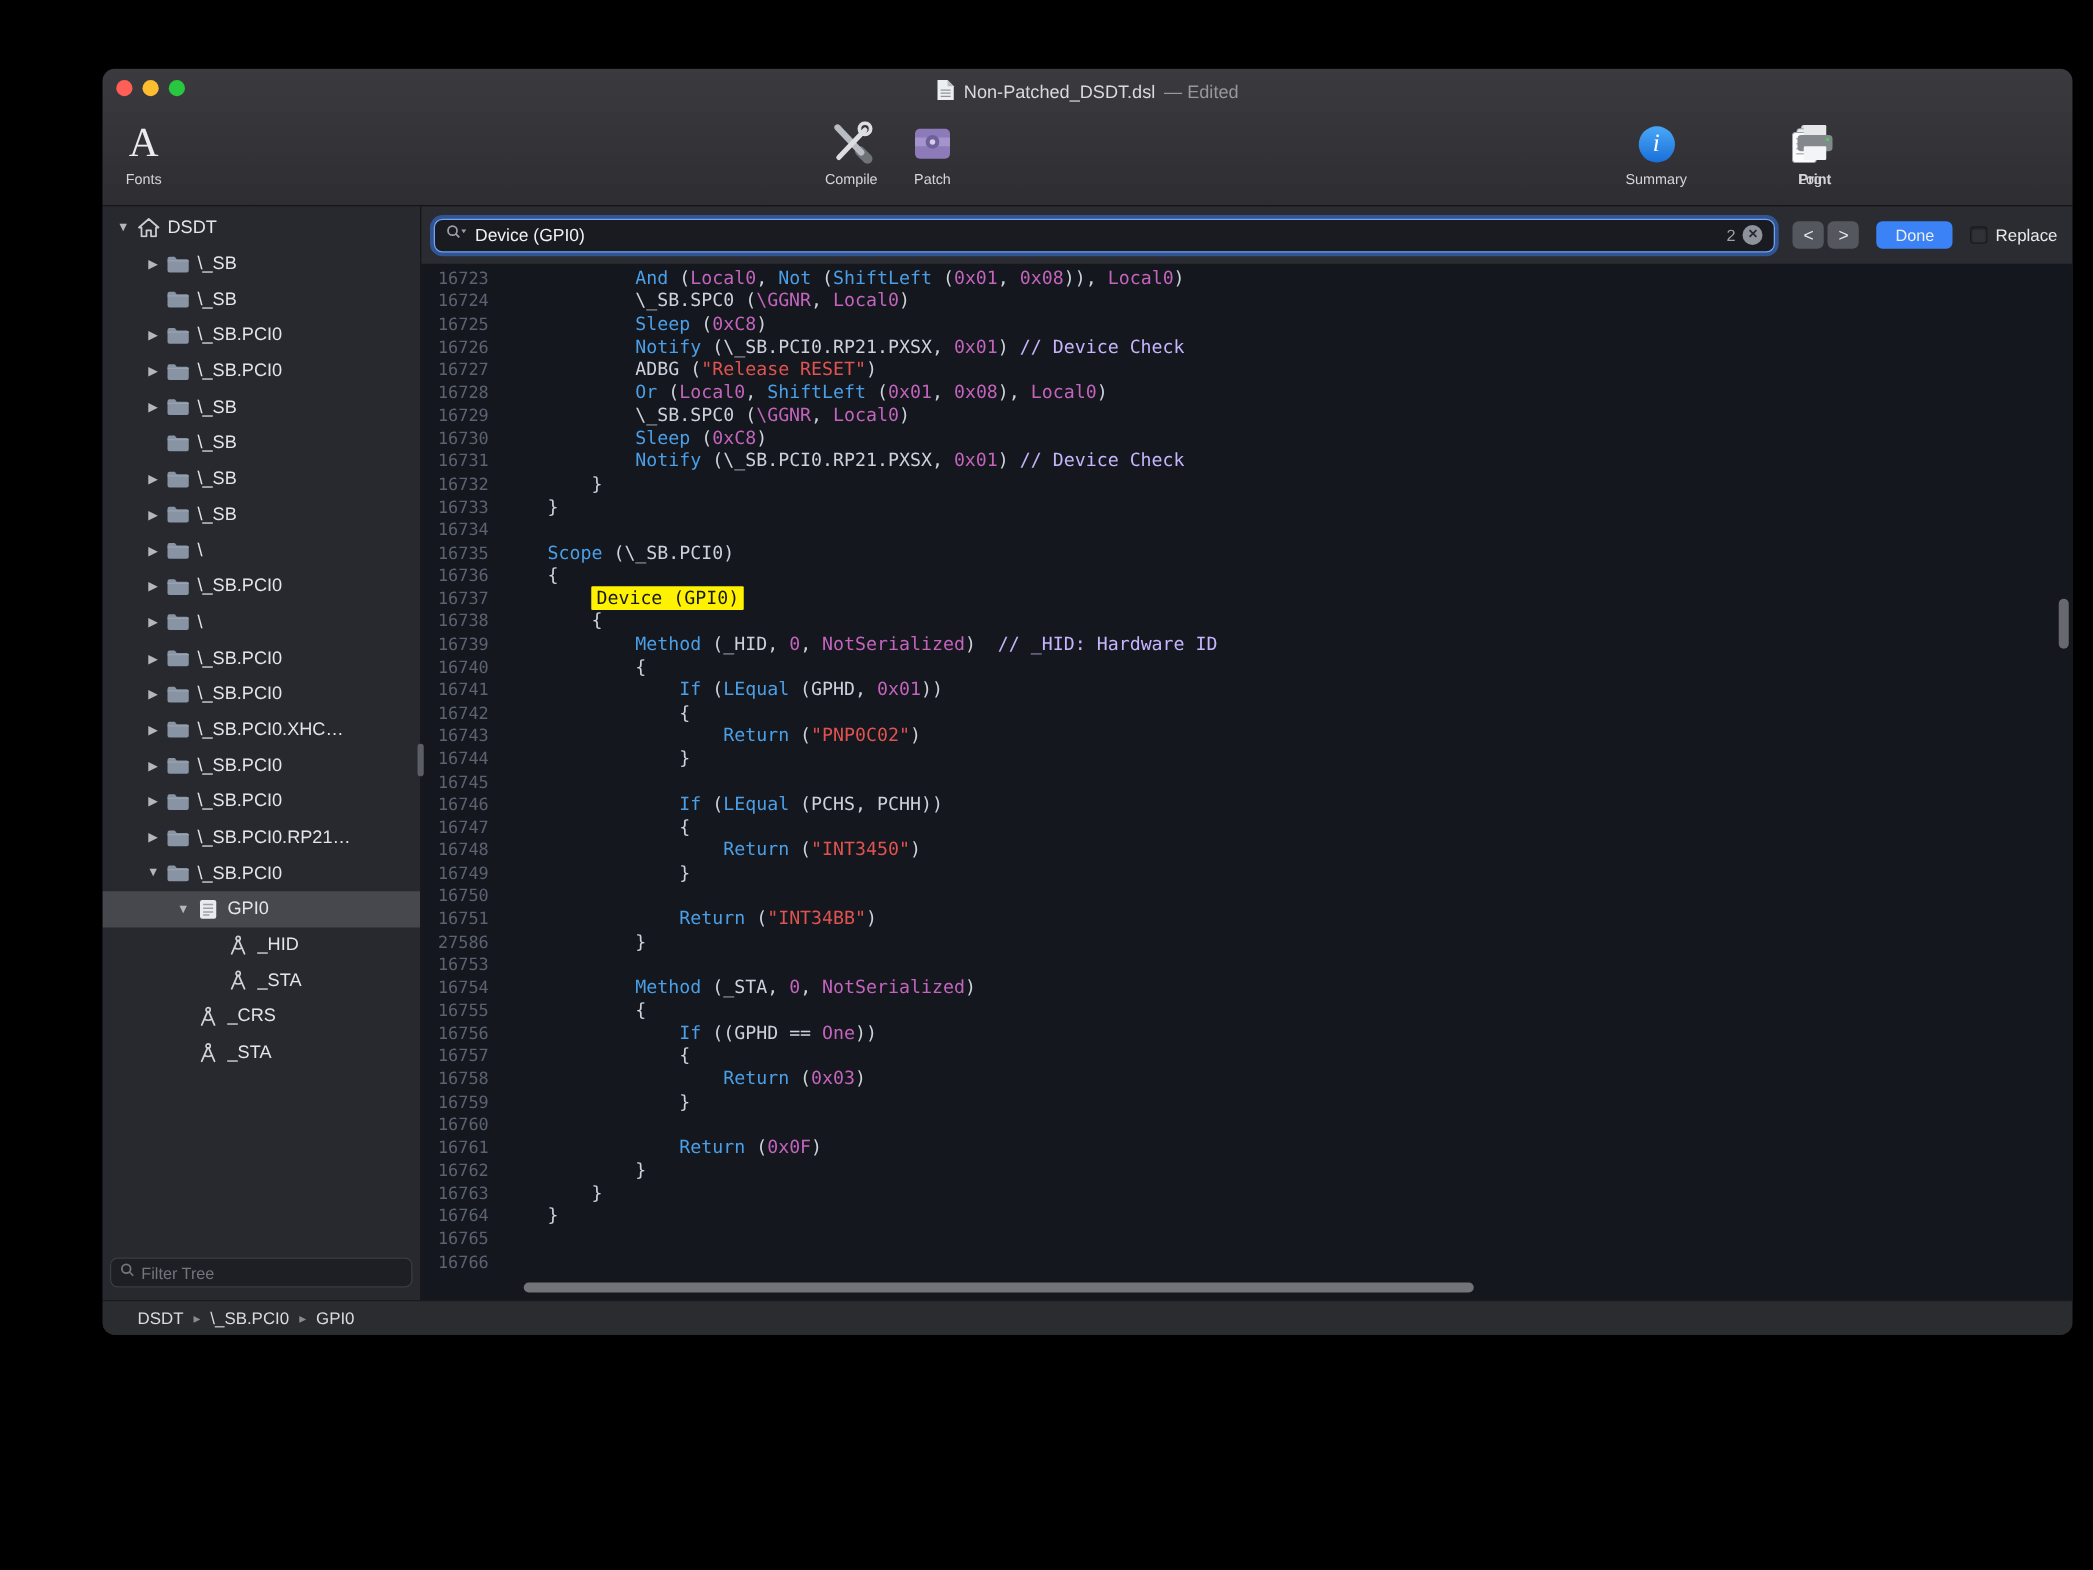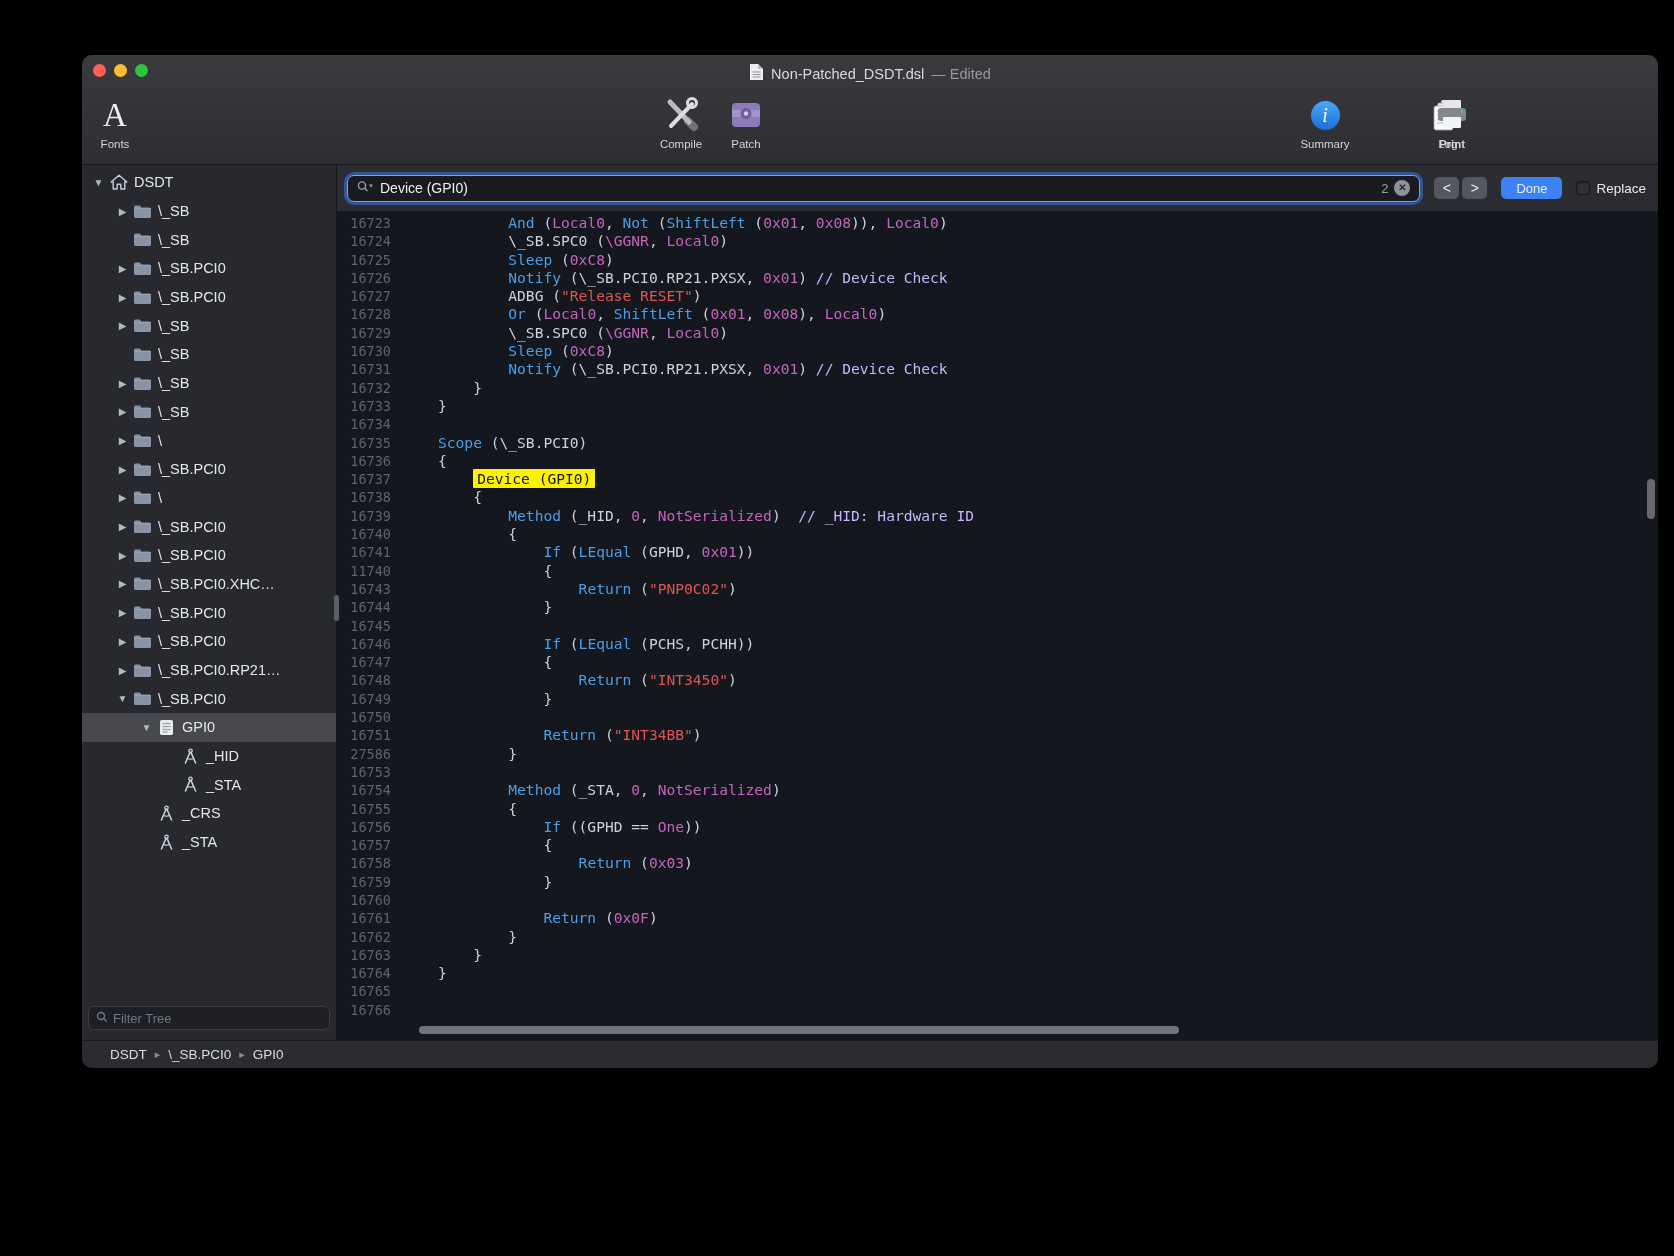--- a/index.html
+++ b/index.html
@@ -536,21 +536,21 @@
             </div>
             <div class="code-line">
               <span class="ln">16740</span>
               <span class="lc"><span class="tk-t">        {</span></span>
             </div>
             <div class="code-line">
               <span class="ln">16741</span>
               <span class="lc"><span class="tk-t">            </span><span class="tk-k">If</span><span class="tk-t"> (</span><span class="tk-k">LEqual</span><span class="tk-t"> (GPHD, </span><span class="tk-v">0x01</span><span class="tk-t">))</span></span>
             </div>
             <div class="code-line">
-              <span class="ln">11740</span>
+              <span class="ln">16742</span>
               <span class="lc"><span class="tk-t">            {</span></span>
             </div>
             <div class="code-line">
               <span class="ln">16743</span>
               <span class="lc"><span class="tk-t">                </span><span class="tk-k">Return</span><span class="tk-t"> (</span><span class="tk-s">"PNP0C02"</span><span class="tk-t">)</span></span>
             </div>
             <div class="code-line">
               <span class="ln">16744</span>
               <span class="lc"><span class="tk-t">            }</span></span>
             </div>

